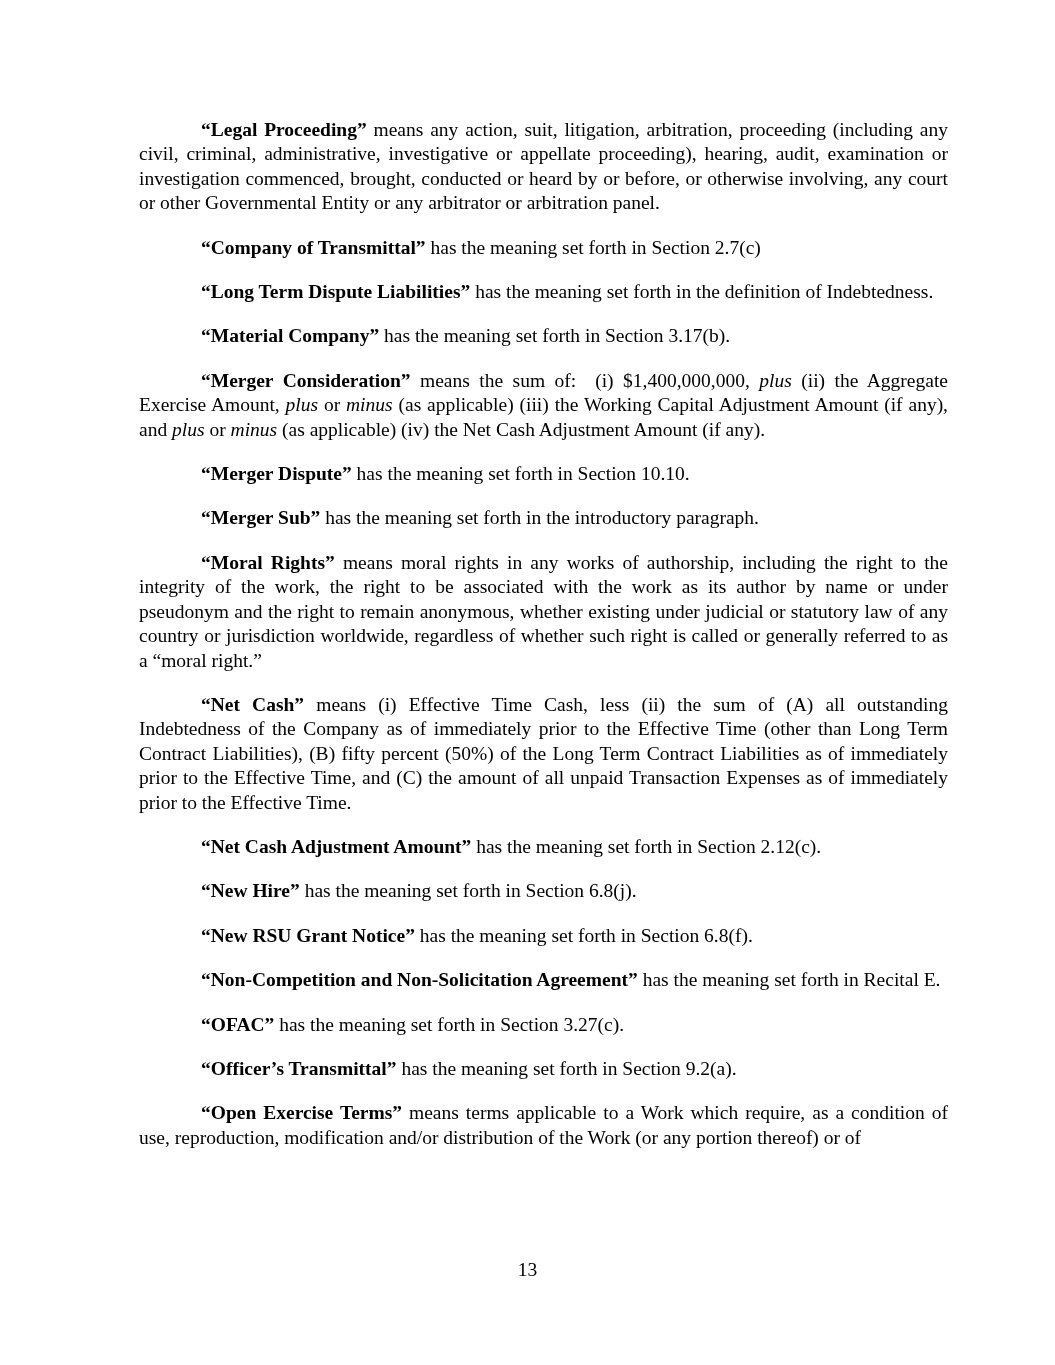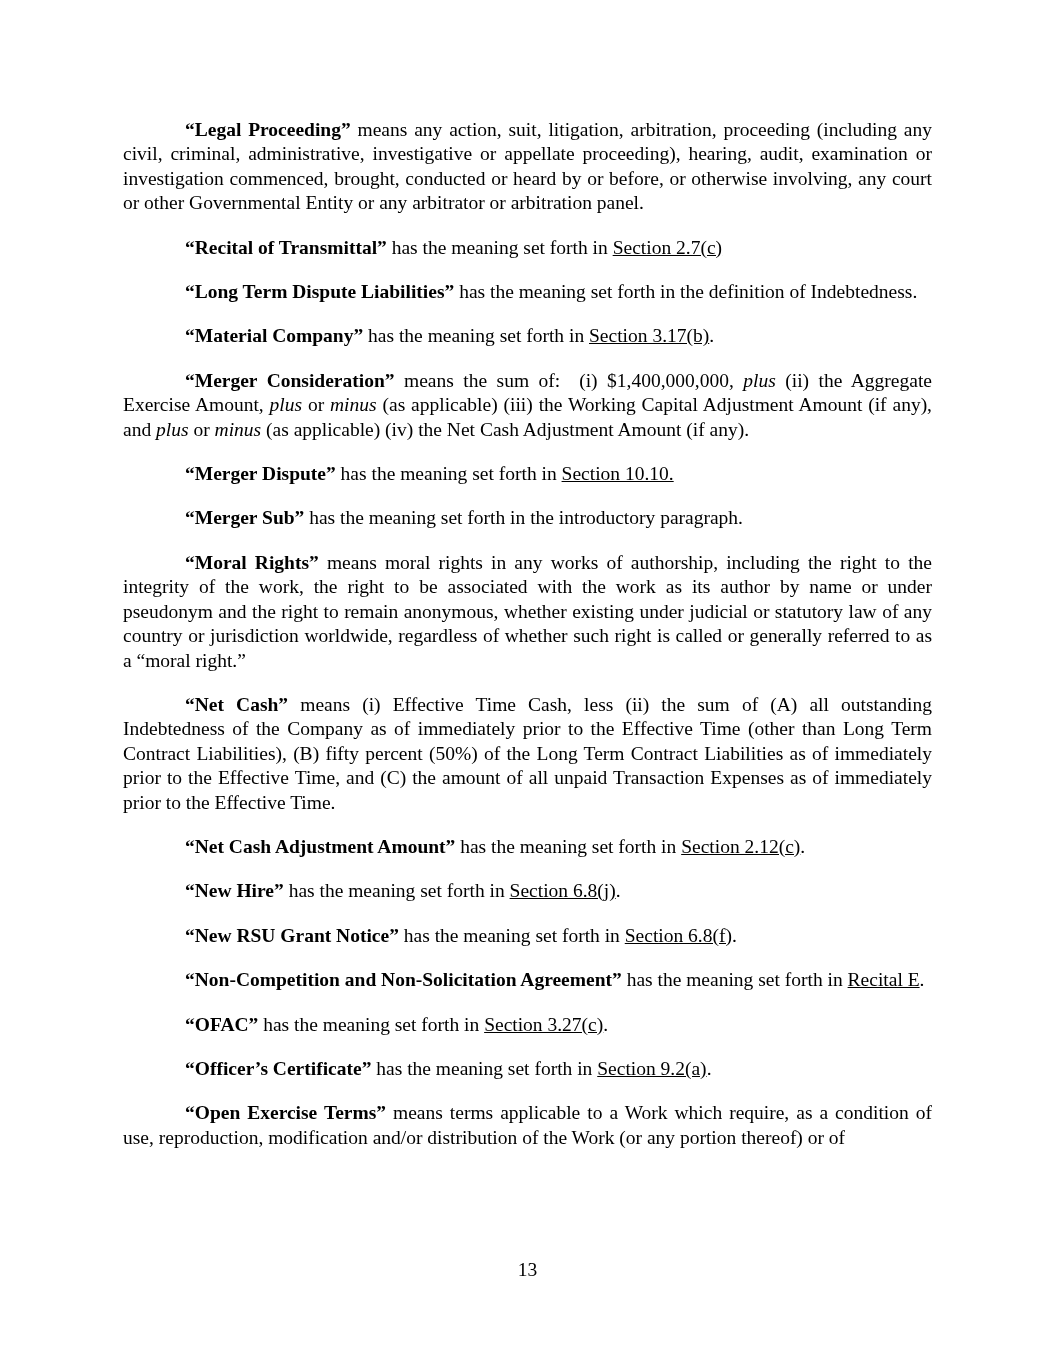--- a/index.html
+++ b/index.html
@@ -7,61 +7,61 @@
     position: relative;
     width: 1055px;
     height: 1365px;
     background: #ffffff;
     color: #000000;
     font-family: "Liberation Serif", "DejaVu Serif", serif;
     overflow: hidden;
   }
   .content {
     position: absolute;
-    left: 123px;
+    left: 139px;
     top: 118px;
     width: 809px;
   }
   p.para {
     margin: 0 0 20px 0;
     text-indent: 62px;
     text-align: justify;
     font-size: 19.5px;
     line-height: 24.4px;
     color: #000000;
   }
   .bold { font-weight: bold; }
   .italic { font-style: italic; }
-  .underline { text-decoration: underline; }
+  .underline { }
   .page-number {
     position: absolute;
     top: 1258px;
     left: 0;
     width: 100%;
     text-align: center;
     font-size: 19.5px;
     line-height: 24.4px;
   }
 </style>
 </head>
 <body>
 
 <div class="page">
   <div class="content">
       <p class="para"><span class="bold">“Legal Proceeding”</span><span> means any action, suit, litigation, arbitration, proceeding (including any civil, criminal, administrative, investigative or appellate proceeding), hearing, audit, examination or investigation commenced, brought, conducted or heard by or before, or otherwise involving, any court or other Governmental Entity or any arbitrator or arbitration panel.</span></p>
-      <p class="para"><span class="bold">“Recital of Transmittal”</span><span> has the meaning set forth in </span><span class="underline">Section 2.7(c)</span></p>
+      <p class="para"><span class="bold">“Company of Transmittal”</span><span> has the meaning set forth in </span><span class="underline">Section 2.7(c)</span></p>
       <p class="para"><span class="bold">“Long Term Dispute Liabilities”</span><span> has the meaning set forth in the definition of Indebtedness.</span></p>
       <p class="para"><span class="bold">“Material Company”</span><span> has the meaning set forth in </span><span class="underline">Section 3.17(b)</span><span>.</span></p>
       <p class="para"><span class="bold">“Merger Consideration”</span><span> means the sum of:&nbsp; (i) $1,400,000,000, </span><span class="italic">plus</span><span> (ii) the Aggregate Exercise Amount, </span><span class="italic">plus</span><span> or </span><span class="italic">minus</span><span> (as applicable) (iii) the Working Capital Adjustment Amount (if any), and </span><span class="italic">plus</span><span> or </span><span class="italic">minus</span><span> (as applicable) (iv) the Net Cash Adjustment Amount (if any).</span></p>
       <p class="para"><span class="bold">“Merger Dispute”</span><span> has the meaning set forth in </span><span class="underline">Section 10.10.</span></p>
       <p class="para"><span class="bold">“Merger Sub”</span><span> has the meaning set forth in the introductory paragraph.</span></p>
       <p class="para"><span class="bold">“Moral Rights”</span><span> means moral rights in any works of authorship, including the right to the integrity of the work, the right to be associated with the work as its author by name or under pseudonym and the right to remain anonymous, whether existing under judicial or statutory law of any country or jurisdiction worldwide, regardless of whether such right is called or generally referred to as a “moral right.”</span></p>
       <p class="para"><span class="bold">“Net Cash”</span><span> means (i) Effective Time Cash, less (ii) the sum of (A) all outstanding Indebtedness of the Company as of immediately prior to the Effective Time (other than Long Term Contract Liabilities), (B) fifty percent (50%) of the Long Term Contract Liabilities as of immediately prior to the Effective Time, and (C) the amount of all unpaid Transaction Expenses as of immediately prior to the Effective Time.</span></p>
       <p class="para"><span class="bold">“Net Cash Adjustment Amount”</span><span> has the meaning set forth in </span><span class="underline">Section 2.12(c)</span><span>.</span></p>
       <p class="para"><span class="bold">“New Hire”</span><span> has the meaning set forth in </span><span class="underline">Section 6.8(j)</span><span>.</span></p>
       <p class="para"><span class="bold">“New RSU Grant Notice”</span><span> has the meaning set forth in </span><span class="underline">Section 6.8(f)</span><span>.</span></p>
       <p class="para"><span class="bold">“Non-Competition and Non-Solicitation Agreement”</span><span> has the meaning set forth in </span><span class="underline">Recital E</span><span>.</span></p>
       <p class="para"><span class="bold">“OFAC”</span><span> has the meaning set forth in </span><span class="underline">Section 3.27(c)</span><span>.</span></p>
-      <p class="para"><span class="bold">“Officer’s Certificate”</span><span> has the meaning set forth in </span><span class="underline">Section 9.2(a)</span><span>.</span></p>
+      <p class="para"><span class="bold">“Officer’s Transmittal”</span><span> has the meaning set forth in </span><span class="underline">Section 9.2(a)</span><span>.</span></p>
       <p class="para"><span class="bold">“Open Exercise Terms”</span><span> means terms applicable to a Work which require, as a condition of use, reproduction, modification and/or distribution of the Work (or any portion thereof) or of</span></p>
     </div>
   <div class="page-number">13</div>
 </div>
 
 </body></html>

